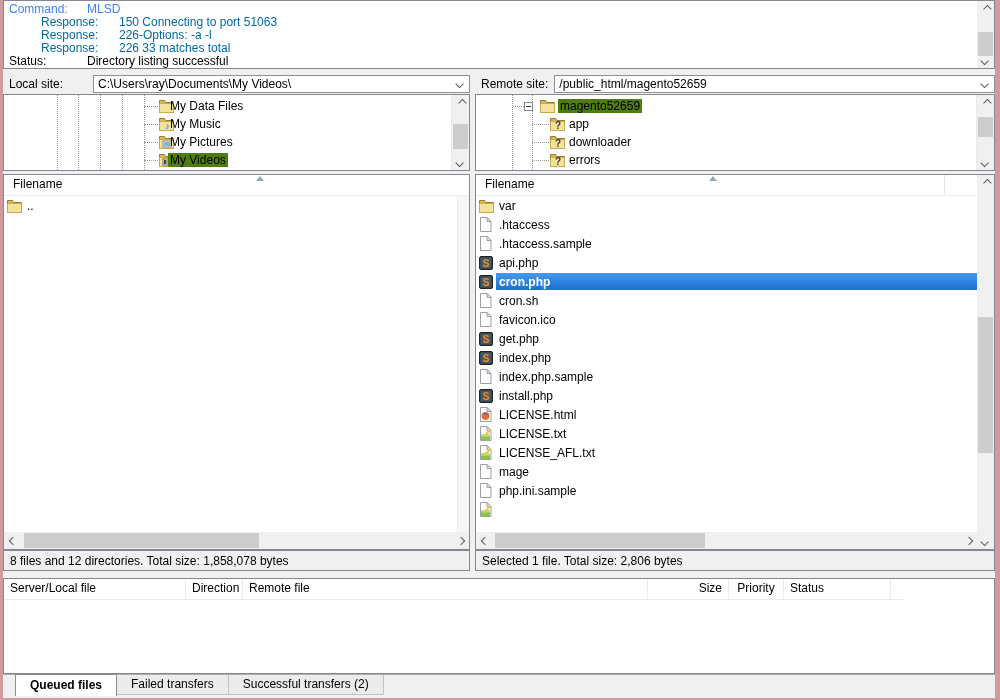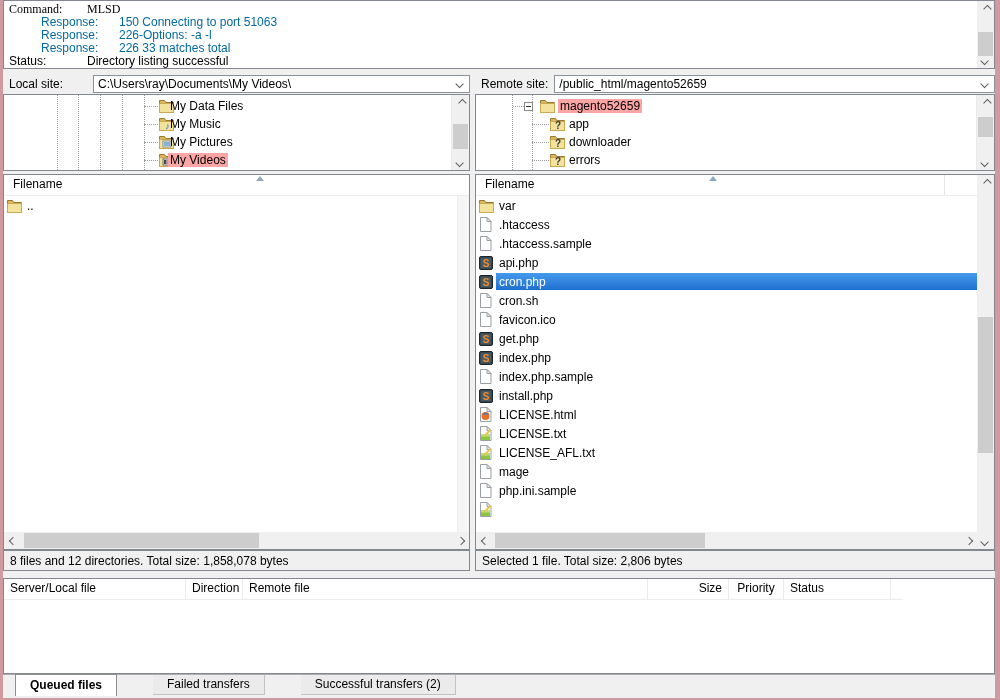--- a/index.html
+++ b/index.html
@@ -5,21 +5,21 @@
   html,body{margin:0;padding:0;background:#fff;}
   body{font-family:"Liberation Sans","DejaVu Sans",sans-serif;font-size:12px;color:#000;}
   .window{width:1000px;height:700px;box-sizing:border-box;background:#f0f0f0;
     border-left:3px solid #d09a9e;border-right:5px solid #d09a9e;border-bottom:2px solid #d09a9e;
     display:flex;flex-direction:column;overflow:hidden;}
   
   .log{height:69px;flex:none;background:#fff;border:1px solid #828790;position:relative;overflow:hidden;box-sizing:border-box;}
   .log-body{padding:2px 0 0 5px;line-height:13px;}
   .log-row{display:flex;white-space:nowrap;}
   .log-label{width:78px;flex:none;}
-  .t-command{color:#000000;font-family:Liberation Serif, serif;}
+  .t-command{color:#3b82f6;}
   .t-response{color:#0369a1;margin-left:32px;}
   .t-status{color:#000;}
   
   .vscroll{position:absolute;right:0;top:0;bottom:0;width:17px;background:#f0f0f0;}
   .varrow{position:absolute;left:0;width:17px;height:15px;display:flex;align-items:center;justify-content:center;}
   .varrow.up{top:0;} .varrow.dn{bottom:0;}
   .vthumb{position:absolute;left:1px;width:15px;background:#cdcdcd;}
   .chev{display:inline-block;width:5px;height:5px;border-left:1.6px solid #606060;border-bottom:1.6px solid #606060;}
   .chev.u{transform:rotate(135deg) translate(-1px,-1px);}
   .chev.d{transform:rotate(-45deg) translate(-1px,-1px);}
@@ -38,21 +38,21 @@
   .colGap{width:5px;flex:none;background:#f0f0f0;}
   .colR{width:520px;flex:none;position:relative;}
   
   .tree{height:77px;background:#fff;border:1px solid #828790;box-sizing:border-box;position:relative;overflow:hidden;}
   .guide{position:absolute;top:0;bottom:0;width:0;border-left:1px dotted #9b9b9b;}
   .titems{position:absolute;left:0;right:17px;top:2px;}
   .titem{position:relative;height:18px;}
   .connector{position:absolute;top:9px;height:0;border-top:1px dotted #9b9b9b;}
   .ticon{position:absolute;top:2px;}
   .tlabel{position:absolute;top:2px;height:14px;line-height:14px;white-space:nowrap;padding:0 2px;}
-  .tsel .tlabel{background:#fca5a5;text-align:center;}
+  .tsel .tlabel{background:#4d7c0f;text-align:center;}
   .ltree-row .connector{left:140px;width:14px;}
   .ltree-row .ticon{left:155px;}
   .ltree-row .tlabel{left:164px;}
   .rtree-root .connector{left:37px;width:11px;}
   .rtree-root .ticon{left:64px;}
   .rtree-root .tlabel{left:82px;}
   .rtree-child .connector{left:56px;width:17px;}
   .rtree-child .ticon{left:74px;}
   .rtree-child .tlabel{left:91px;}
   .expander{position:absolute;left:48px;top:5px;width:9px;height:9px;box-sizing:border-box;border:1px solid #888;background:#fff;}
@@ -65,37 +65,37 @@
   .head-label{line-height:19px;padding-left:9px;}
   .sortarrow{position:absolute;top:1px;width:0;height:0;border-left:4px solid transparent;border-right:4px solid transparent;border-bottom:5px solid #8fa8bf;}
   .headdiv{position:absolute;top:0;bottom:0;width:0;border-left:1px solid #e4e4e4;}
   .rowsarea{flex:1;overflow:hidden;display:flex;}
   .rowscol{flex:1;min-width:0;overflow:hidden;}
   .emptytrack{width:11px;flex:none;background:#f6f6f6;border-left:1px solid #ededed;}
   .frow{height:19px;display:flex;align-items:center;padding-left:3px;}
   .ficon{width:17px;flex:none;display:flex;justify-content:flex-start;align-items:center;}
   .fname-wrap{flex:1;height:17px;display:flex;align-items:center;min-width:0;}
   .fname{padding:0 3px;white-space:nowrap;}
-  .frow.sel .fname-wrap{background:linear-gradient(#459aec,#1f6fd0);color:#fff;}
+  .frow.sel .fname-wrap{background:linear-gradient(#459aec,#1f6fd0);color:#fff;font-weight:bold;}
   .hscroll{height:17px;flex:none;background:#f0f0f0;display:flex;align-items:stretch;}
   .harrow{width:17px;flex:none;display:flex;align-items:center;justify-content:center;}
   .htrack{flex:1;position:relative;}
   .hthumb{position:absolute;top:1px;bottom:1px;background:#cdcdcd;}
   .vscroll-col{width:17px;flex:none;background:#f0f0f0;position:relative;}
   
   .statusbar{height:21px;box-sizing:border-box;border:1px solid #828790;background:#f0f0f0;display:flex;align-items:center;padding-left:6px;white-space:nowrap;}
   
   .queue{height:96px;flex:none;box-sizing:border-box;border:1px solid #828790;background:#fff;display:flex;flex-direction:row;margin:0;}
   .qhead{height:20px;flex:none;display:flex;border-bottom:1px solid #ececec;}
   .qcell{box-sizing:border-box;border-right:1px solid #ececec;padding:0 6px;line-height:19px;white-space:nowrap;overflow:hidden;flex:none;}
   .qcell.num{text-align:right;}
   .qfill{flex:1;border-right:none;}
   .qbody{flex:1;}
   
-  .tabbar{height:24px;flex:none;background:#f0f0f0;border-top:1px solid #adadad;display:flex;align-items:flex-start;padding-left:12px;box-sizing:border-box;gap:36px;}
+  .tabbar{height:24px;flex:none;background:#f0f0f0;border-top:1px solid #adadad;display:flex;align-items:flex-start;padding-left:12px;box-sizing:border-box;}
   .tab{height:19px;line-height:19px;padding:0 14px;background:#ebebeb;border-right:1px solid #c2c2c2;border-bottom:1px solid #c2c2c2;white-space:nowrap;}
   .tab.active{background:#fff;border:1px solid #8e8e8e;border-bottom:none;font-weight:bold;height:20px;margin-top:-1px;padding-top:1px;}
 </style>
 </head>
 <body>
 
 <div class="window">
 
   <div class="log">
     <div class="log-body" id="log-body">

